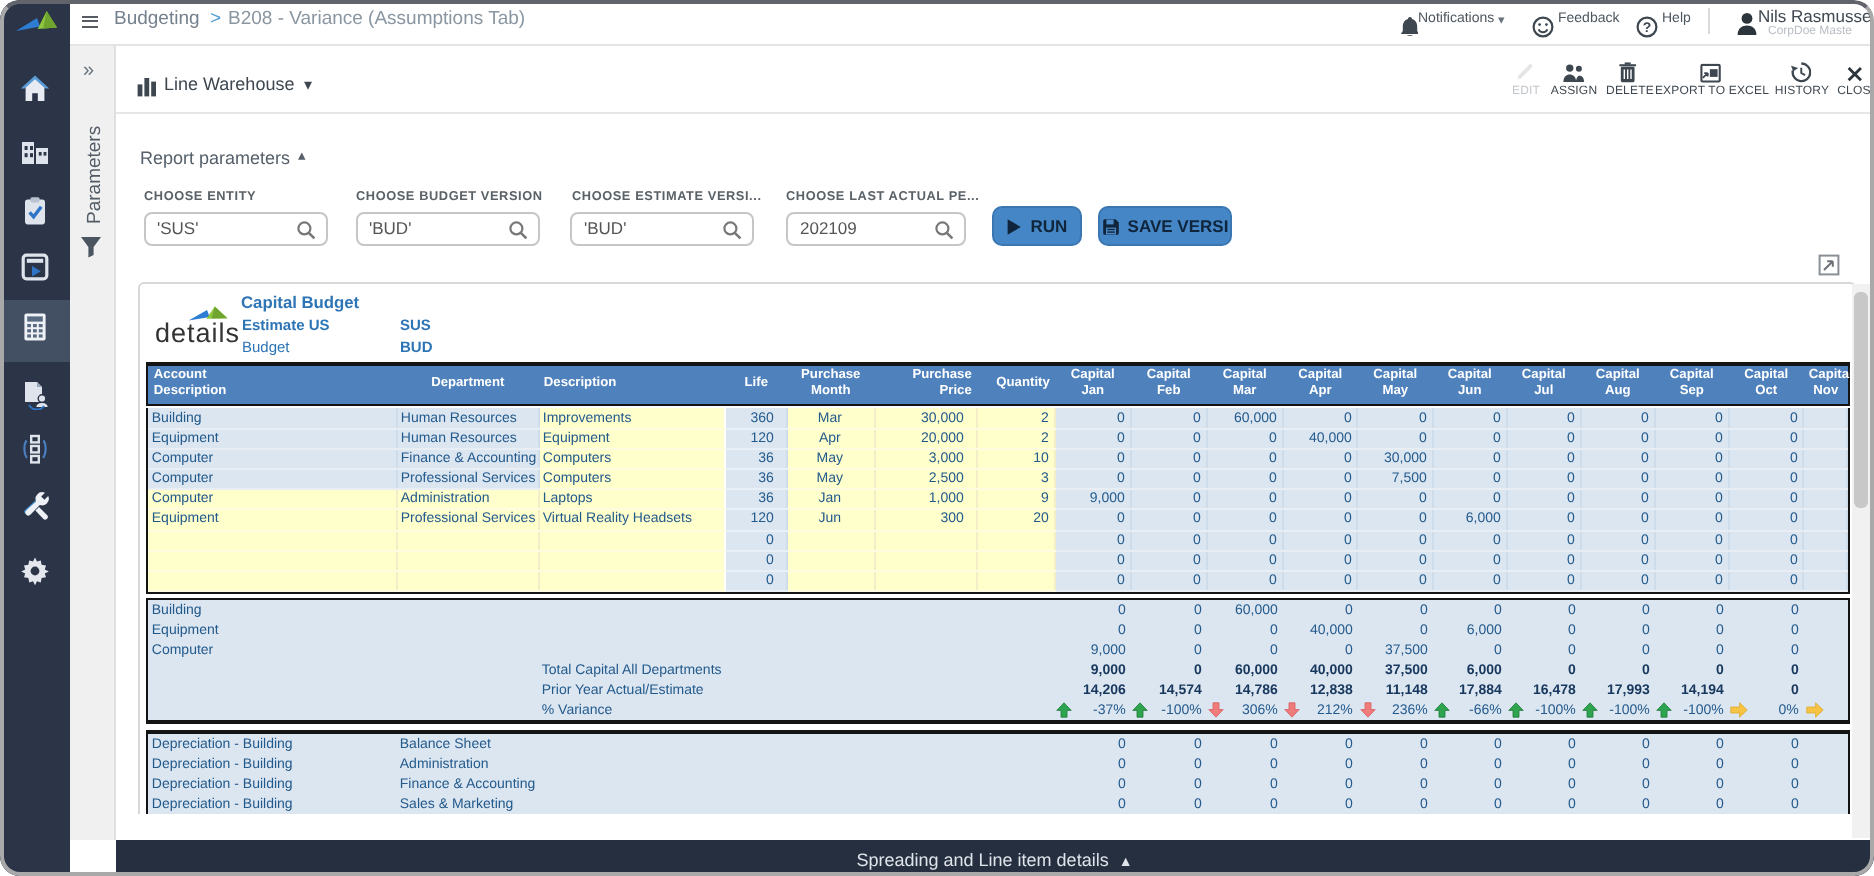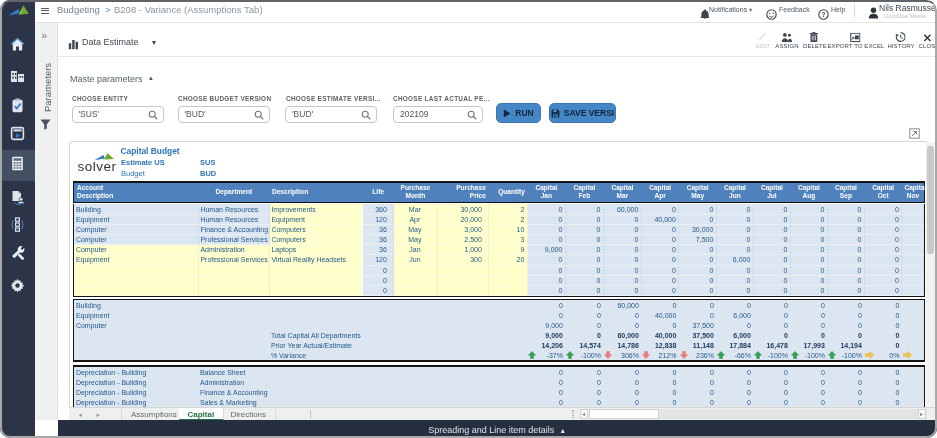--- a/index.html
+++ b/index.html
@@ -175,21 +175,21 @@
       </div>
 <div class="abs" style="left:5px; top:93px;"><svg width="11" height="11" viewBox="0 0 11 11" style="">
           <path d="M0.5 0.5 H10.5 L6.8 5.5 V9.5 L4.2 10.8 V5.5 Z" fill="#4a5560"></path>
         </svg></div>
 </div>
 <div class="abs" style="left:68px; top:36px;"><svg width="11" height="11" viewBox="0 0 11 11" style="">
         <rect x="0.8" y="4.2" width="2.4" height="6" fill="#3e4750"></rect>
         <rect x="4.2" y="1" width="2.4" height="9.2" fill="#3e4750"></rect>
         <rect x="7.6" y="2.8" width="2.4" height="7.4" fill="#3e4750"></rect>
       </svg></div>
-<div class="abs" style="left:82px; top:37px; font-size:9px; color:#3e4750;">Data Estimate</div>
+<div class="abs" style="left:82px; top:37px; font-size:9px; color:#3e4750;">Line Warehouse</div>
 <div class="abs" style="left:152px; top:37.5px; font-size:8px; color:#3e4750;">▾</div>
 <div class="abs" style="left:757px; top:29.5px; transform:scale(0.88); transform-origin:top left; opacity:.45;"><svg width="12" height="12" viewBox="0 0 12 12" style="">
         <path d="M2 10 L2.5 7.8 L8.6 1.7 A1 1 0 0 1 10.1 1.7 A1 1 0 0 1 10.1 3.2 L4 9.3 L2 10 Z" fill="#c3c6ca"></path>
       </svg></div>
 <div class="abs" style="left:763px; top:43px; transform:translateX(-50%); font-size:6px; color:#c3c6ca; letter-spacing:0.1px; white-space:nowrap;">EDIT</div>
 <div class="abs" style="left:781px; top:29.5px; transform:scale(0.88); transform-origin:top left; "><svg width="13" height="11" viewBox="0 0 13 11" style="">
         <circle cx="4.4" cy="2.6" r="2.1" fill="#3e4750"></circle>
         <path d="M0.8 10.5 C0.8 7.6 2.5 6.3 4.4 6.3 C6.3 6.3 8 7.6 8 10.5 Z" fill="#3e4750"></path>
         <circle cx="9.6" cy="3" r="1.7" fill="#3e4750"></circle>
         <path d="M7.8 10.5 C8.2 7.9 9 6.9 10 6.9 C11.5 6.9 12.5 8.1 12.5 10.5 Z" fill="#3e4750"></path>
@@ -216,21 +216,21 @@
         <path d="M6.4 1 A5 5 0 1 1 1.6 5" fill="none" stroke="#3e4750" stroke-width="1.3"></path>
         <path d="M0.6 2.2 L1.8 5.6 L4.6 3.6 Z" fill="#3e4750"></path>
         <path d="M6.4 3.4 V6.4 L8.6 7.6" stroke="#3e4750" stroke-width="1.1" fill="none"></path>
       </svg></div>
 <div class="abs" style="left:901px; top:43px; transform:translateX(-50%); font-size:6px; color:#3e4750; letter-spacing:0.1px; white-space:nowrap;">HISTORY</div>
 <div class="abs" style="left:923px; top:29.5px; transform:scale(0.88); transform-origin:top left; "><svg width="10" height="10" viewBox="0 0 10 10" style="">
         <path d="M1.5 1.5 L8.5 8.5 M8.5 1.5 L1.5 8.5" stroke="#2c343c" stroke-width="1.6"></path>
       </svg></div>
 <div class="abs" style="left:929px; top:43px; transform:translateX(-50%); font-size:6px; color:#3e4750; letter-spacing:0.1px; white-space:nowrap;">CLOSE</div>
 <div class="abs" style="left:57.5px; top:55.5px; width:879.5px; height:1px; background:#e6e6e6;"></div>
-<div class="abs" style="left:70px; top:73.5px; font-size:9px; color:#55606a;">Maste parameters</div>
+<div class="abs" style="left:70px; top:73.5px; font-size:9px; color:#55606a;">Report parameters</div>
 <div class="abs" style="left:149px; top:72.5px; font-size:7.5px; color:#55606a;">▴</div>
 <div class="lbl" style="left:72px; top:95px;">CHOOSE ENTITY</div>
 <div class="lbl" style="left:178px; top:95px;">CHOOSE BUDGET VERSION</div>
 <div class="lbl" style="left:286px; top:95px;">CHOOSE ESTIMATE VERSI...</div>
 <div class="lbl" style="left:393px; top:95px;">CHOOSE LAST ACTUAL PE...</div>
 <div class="pbox" style="left:71.5px; top:105.5px; width:92.5px;">'SUS'<span class="mg"><svg width="10" height="10" viewBox="0 0 10 10" style="">
           <circle cx="4.2" cy="4.2" r="3" fill="none" stroke="#777" stroke-width="1.1"></circle>
           <line x1="6.4" y1="6.4" x2="9.2" y2="9.2" stroke="#777" stroke-width="1.3"></line>
         </svg></span></div>
 <div class="pbox" style="left:177.5px; top:105.5px; width:92px;">'BUD'<span class="mg"><svg width="10" height="10" viewBox="0 0 10 10" style="">
@@ -263,21 +263,21 @@
           <rect x="2.6" y="6.7" width="3.8" height="0.7" fill="#10253c"></rect>
         </svg>
       </span>
       <span>SAVE VERSI</span>
     </div>
 <div class="abs" style="left:909px; top:125px;"><svg width="11" height="11" viewBox="0 0 11 11" style="">
         <rect x="0.8" y="0.8" width="9.4" height="9.4" fill="none" stroke="#8a8f96" stroke-width="1"></rect>
         <path d="M3 8 L7.4 3.6 M7.4 3.6 H4.6 M7.4 3.6 V6.4" stroke="#6d7278" stroke-width="1" fill="none"></path>
       </svg></div>
 <div id="panel">
-<div class="abs" style="left:8px; top:16.5px; font-size:13.5px; color:#333; letter-spacing:0.5px;">solver</div>
+<div class="abs" style="left:8px; top:16.5px; font-size:13.5px; color:#333; letter-spacing:0.5px;">details</div>
 <svg width="20" height="8" viewBox="0 0 20 8" style="position:absolute;left:24.5px;top:11px;">
         <path d="M0.3 7.2 L9.5 2 L10.9 5.5 Z" fill="#2d7dd2"></path>
         <path d="M9.2 6.4 L13.4 0.3 L19.7 6.1 Z" fill="#8dc63f"></path>
         <path d="M13.4 0.3 L11.8 6.3 L19.7 6.1 Z" fill="#6fa52e"></path>
       </svg>
 <div class="abs" style="left:51px; top:3.5px; font-size:8.4px; font-weight:bold; color:#2e75b6;">Capital Budget</div>
 <div class="abs" style="left:51.5px; top:15.5px; font-size:7.5px; font-weight:bold; color:#2e75b6;">Estimate US</div>
 <div class="abs" style="left:51.5px; top:27px; font-size:7.5px; font-weight:normal; color:#2e75b6;">Budget</div>
 <div class="abs" style="left:130.5px; top:15.5px; font-size:7.5px; font-weight:bold; color:#2e75b6;">SUS</div>
 <div class="abs" style="left:130.5px; top:27px; font-size:7.5px; font-weight:bold; color:#2e75b6;">BUD</div>
@@ -806,27 +806,14 @@
               <td class="tr bb">0</td>
               <td class="bb"></td>
             </tr>
 </tbody>
         </table>
       </div>
 </div>
 <div id="vsb">
       <div class="thumb"></div>
     </div>
-<div id="tabstrip">
-<div class="abs" style="left:10px; top:0; color:#9aa3a3; font-size:7px; line-height:13px;">◂</div>
-<div class="abs" style="left:28px; top:0; color:#9aa3a3; font-size:7px; line-height:13px;">▸</div>
-<div class="tab" style="left:52.5px; border-left:1px solid #d9dbda;">Assumptions</div>
-<div class="tab" style="left:110px; background:#fff; color:#217346; font-weight:bold; border-bottom:2px solid #217346;">Capital</div>
-<div class="tab" style="left:153px;">Directions</div>
-<div class="abs" style="left:241px; top:2px; width:1px; height:9px; background:#c9cbca;"></div>
-<div class="abs" style="left:503px; top:2.5px; width:2px; height:8px; border-left:1px dotted #b5b8b7; border-right:1px dotted #b5b8b7;"></div>
-<div class="abs" style="left:511px; top:1.5px; width:8px; height:10px; background:#f6f7f7; border:1px solid #cfd1d0; font-size:6px; color:#7c8585; text-align:center; line-height:9px;">◂</div>
-<div class="abs" style="left:520px; top:1.5px; width:338px; height:10px; background:#e3e5e4;"></div>
-<div class="abs" style="left:520px; top:1.5px; width:70px; height:10px; background:#fff; border:1px solid #cfd1d0;"></div>
-<div class="abs" style="left:849px; top:1.5px; width:8px; height:10px; background:#f6f7f7; border:1px solid #cfd1d0; font-size:6px; color:#7c8585; text-align:center; line-height:9px;">▸</div>
-</div>
 <div id="botbar">Spreading and Line item details&nbsp;&nbsp;<span style="font-size:7px;">▲</span></div>
 <div id="frame"></div>
 </div>
 </body></html>

